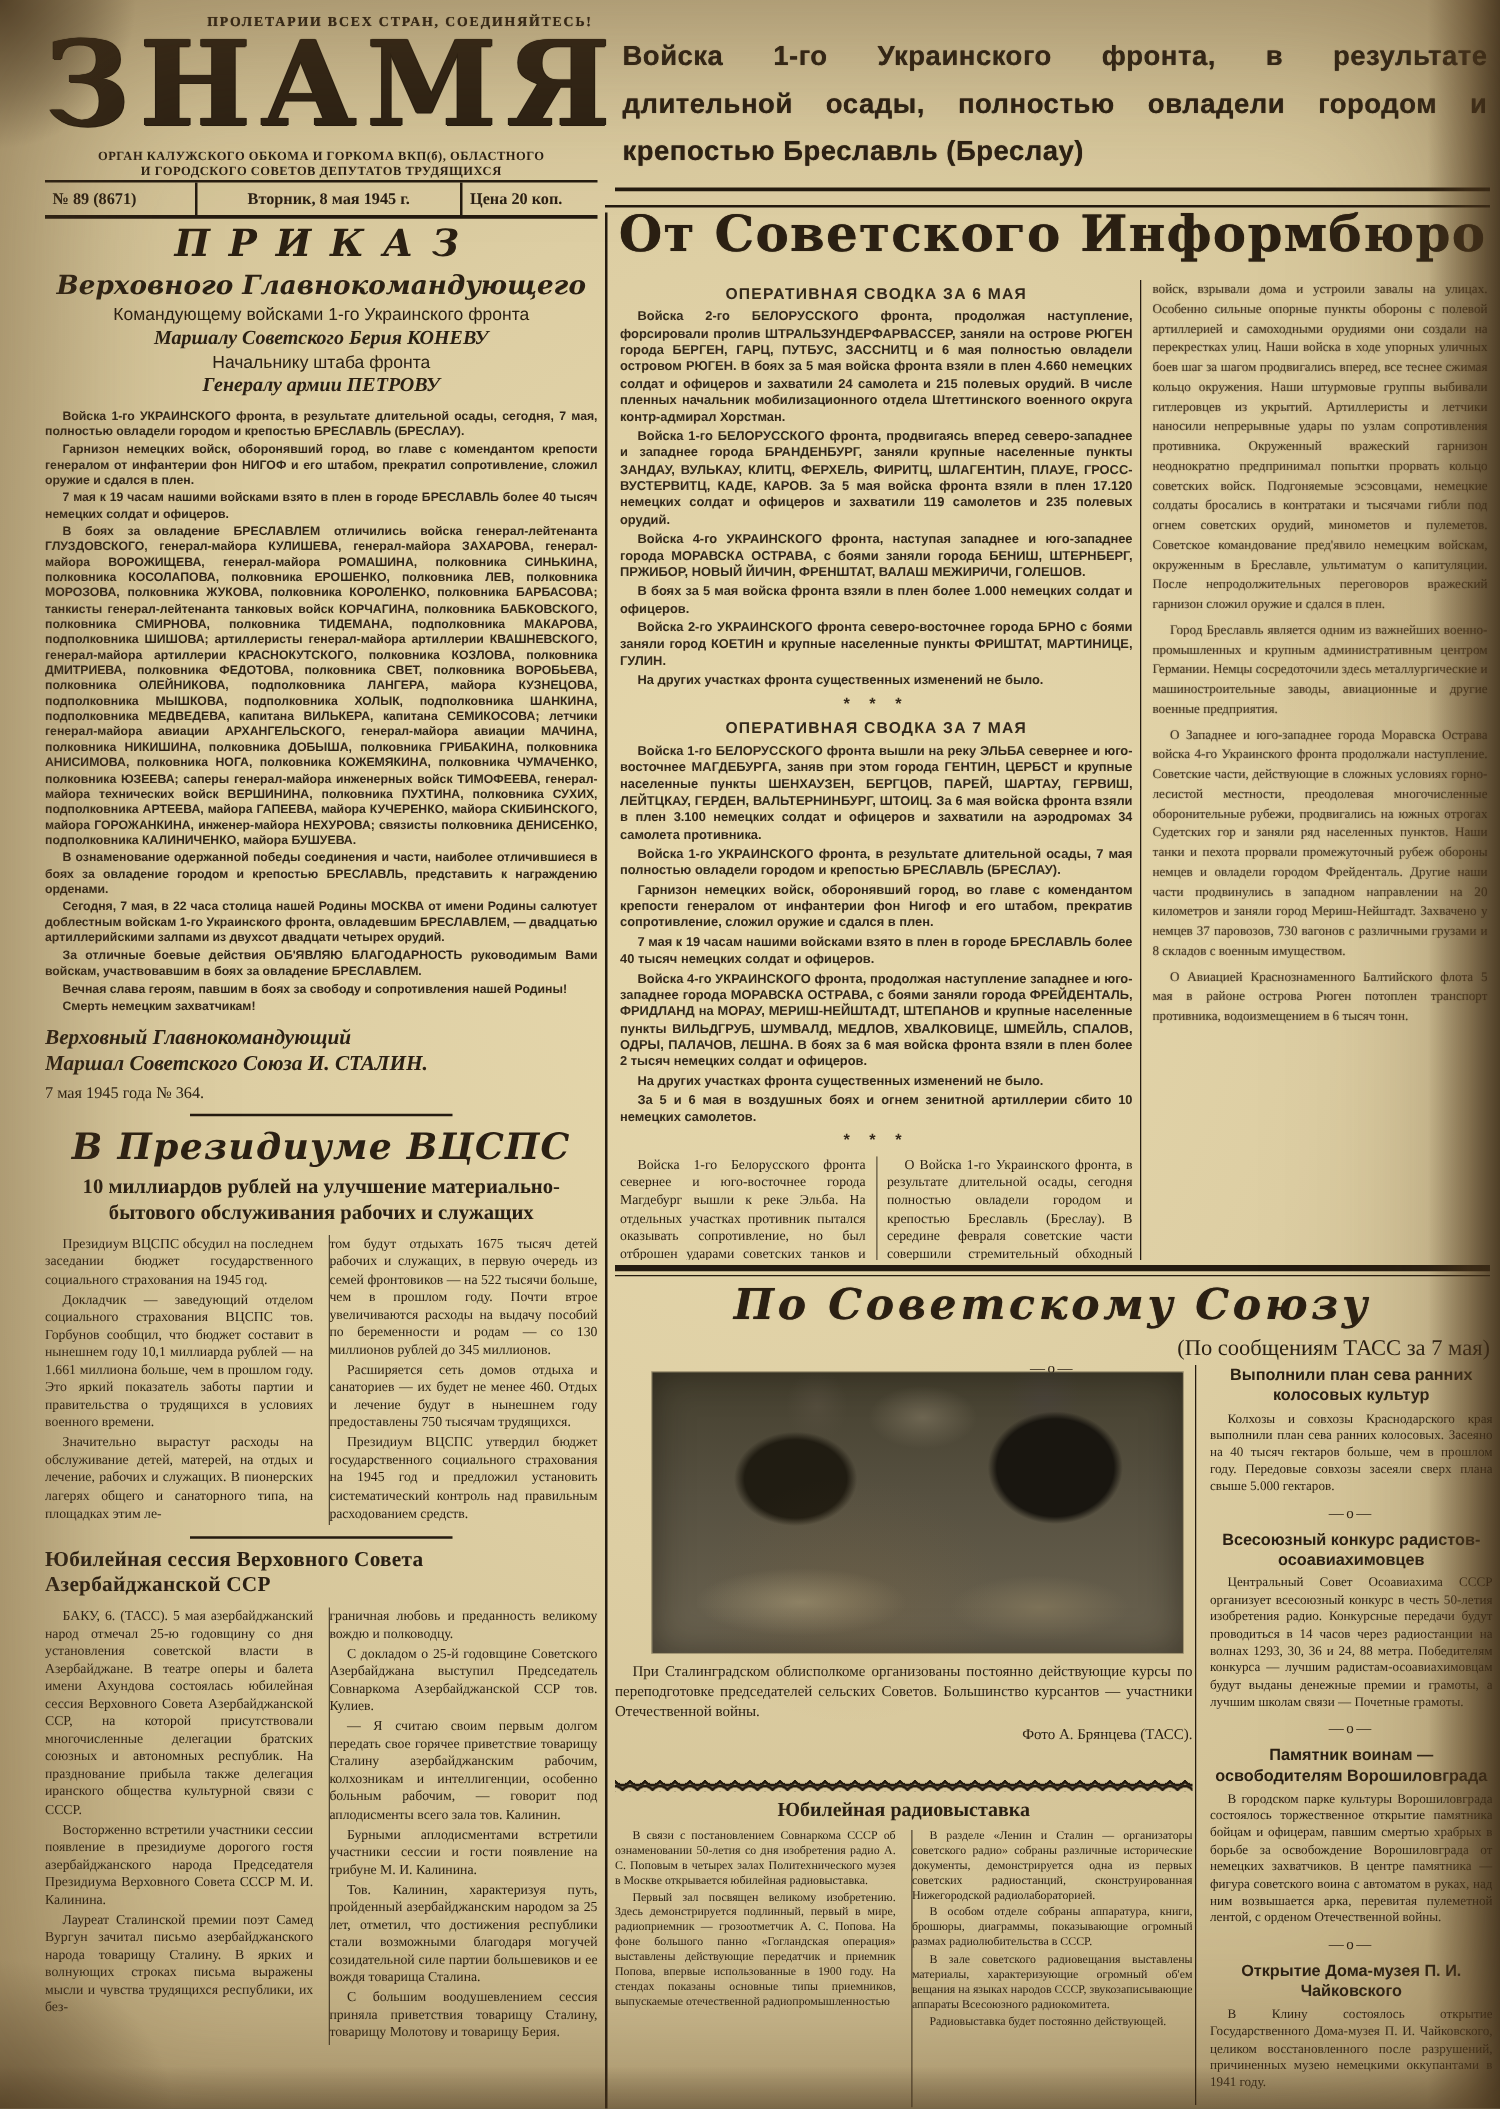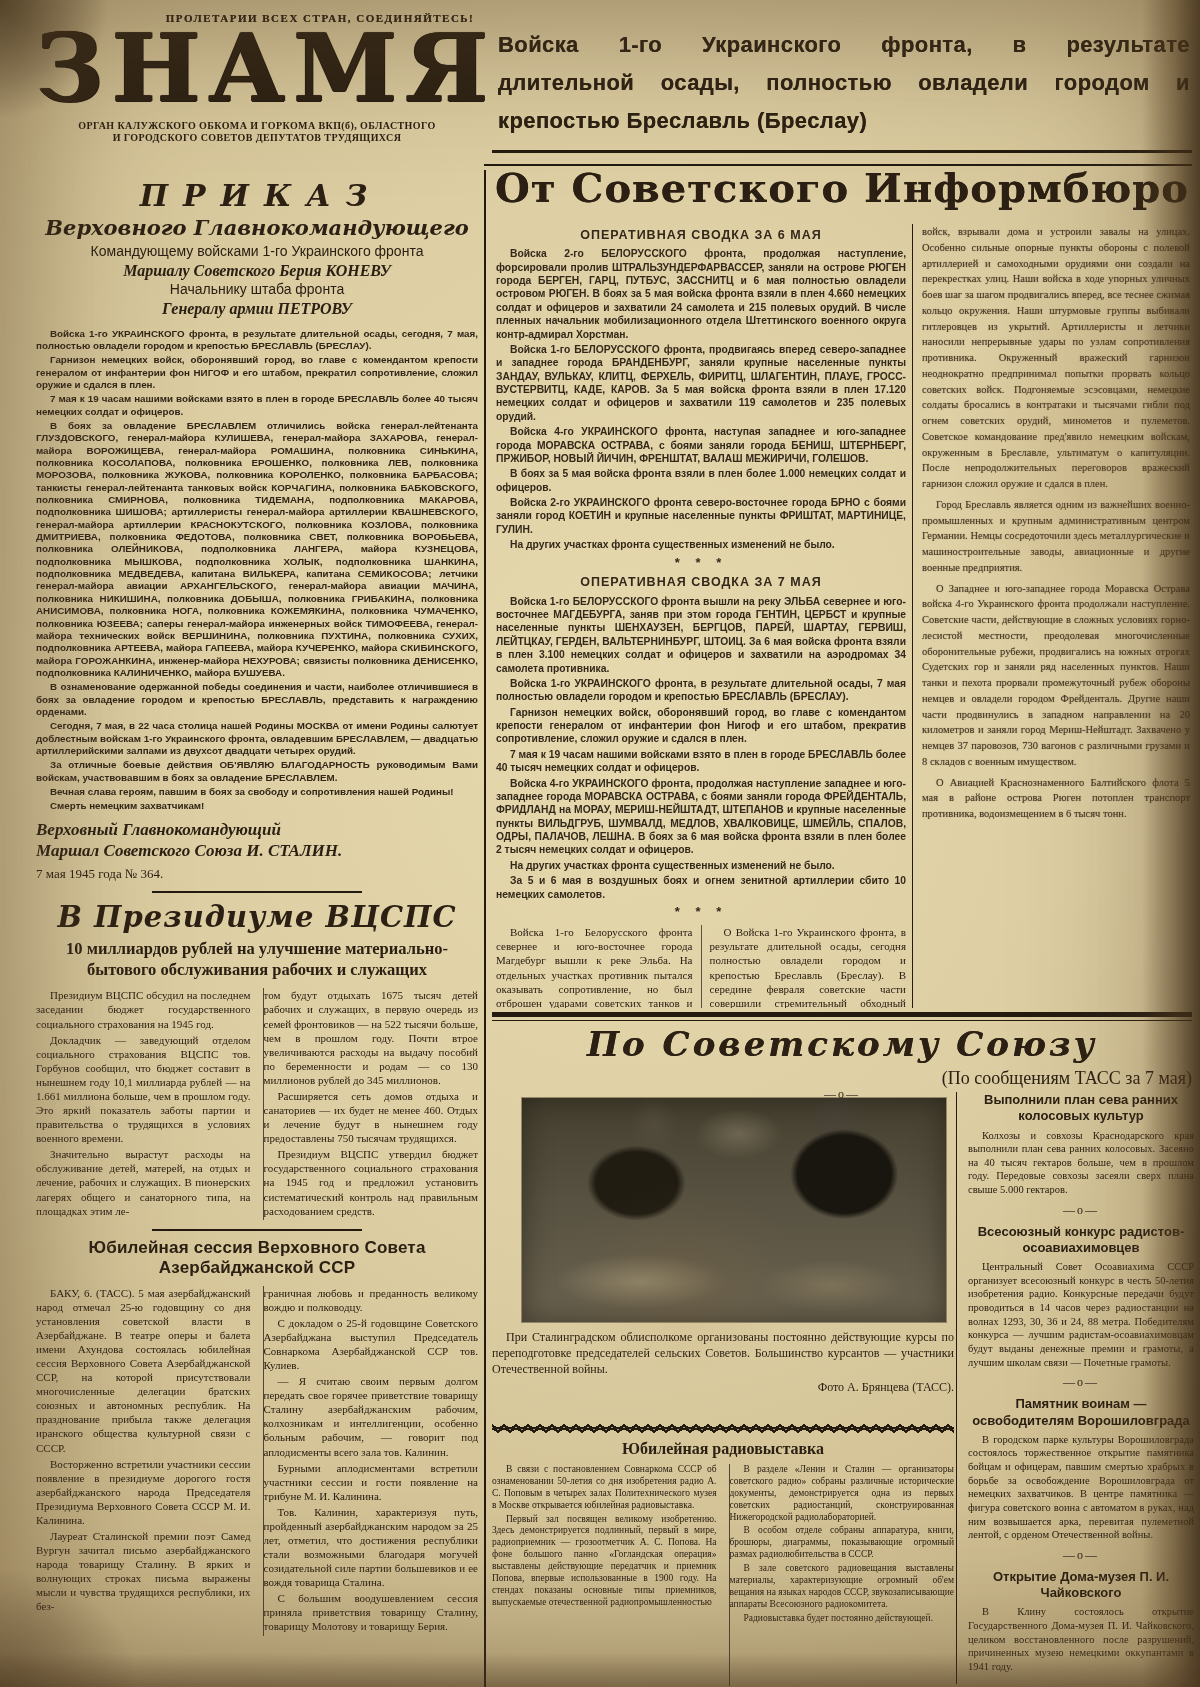--- a/index.html
+++ b/index.html
@@ -53,21 +53,21 @@
   .sig{margin-top:6px;padding-right:6px;font-size:17px;font-weight:bold;font-style:italic;line-height:1.25;}
   .dateline{font-size:13px;margin-top:5px;}
   .section-rule{width:210px;height:2px;background:#241b10;margin:9px auto 7px auto;}
 
   .vtsps-title{font-size:29px;font-weight:bold;font-style:italic;text-align:center;letter-spacing:1px;}
   .vtsps-sub{font-size:16.5px;font-weight:bold;text-align:center;line-height:1.25;margin:5px 0 8px 0;}
   .bodytext{font-size:11px;line-height:1.28;text-align:justify;}
   .twocol{display:flex;gap:0;}
   .tc{flex:1;min-width:0;}
   .tc-rule{width:1px;background:rgba(36,27,16,.75);margin-left:12px;}
-  .azer-title{font-family:Liberation Sans, sans-serif;font-weight:bold;font-size:17px;text-align:center;margin:6px 0 8px 0;letter-spacing:.2px;}
+  .azer-title{font-family:Liberation Serif, serif;font-weight:bold;font-size:17px;margin:6px 0 8px 0;letter-spacing:.2px;}
 
   
   .inf-title{left:492px;top:166px;width:700px;text-align:center;font-weight:bold;font-size:40px;line-height:1.1;letter-spacing:1px;}
   .mid-main{left:496px;top:224px;width:410px;height:784px;overflow:hidden;font-family:"Liberation Sans",sans-serif;font-weight:bold;font-size:10.3px;line-height:1.3;text-align:justify;color:#33281a;}
   .svodka-head{text-align:center;font-size:12.5px;letter-spacing:1px;margin:3px 0 4px 0;text-indent:0;}
   .stars{text-align:center;font-size:13px;letter-spacing:6px;margin:3px 0;text-indent:0;}
   .subcols{display:flex;margin-top:4px;height:176px;overflow:hidden;font-family:"Liberation Serif",serif;font-weight:normal;font-size:11px;line-height:1.3;color:#2b2013;}
   .subcol{flex:1;min-width:0;}
   .subcol-rule{width:1px;background:rgba(36,27,16,.7);margin:0 8px;}
   .right-info{left:922px;top:224px;width:268px;height:784px;overflow:hidden;font-size:10.5px;line-height:1.5;text-align:justify;}
@@ -120,20 +120,25 @@
 </head>
 <body>
 
 <div class="page">
 
   <div class="abs slogan soft">ПРОЛЕТАРИИ ВСЕХ СТРАН, СОЕДИНЯЙТЕСЬ!</div>
   <div class="abs nameplate dserif">ЗНАМЯ</div>
   <div class="abs organ">
     <div>ОРГАН КАЛУЖСКОГО ОБКОМА И ГОРКОМА ВКП(б), ОБЛАСТНОГО</div>
     <div>И ГОРОДСКОГО СОВЕТОВ ДЕПУТАТОВ ТРУДЯЩИХСЯ</div>
+  </div>
+  <div class="abs issue-row">
+    <div class="cell c1">№ 89 (8671)</div>
+    <div class="cell c2">Вторник, 8 мая 1945 г.</div>
+    <div class="cell c3">Цена 20 коп.</div>
   </div>
 
   <div class="abs headline soft">
     <span class="hl-line j">Войска 1-го Украинского фронта, в результате</span>
     <span class="hl-line j">длительной осады, полностью овладели городом и</span>
     <span class="hl-line">крепостью Бреславль (Бреслау)</span>
   </div>
   <div class="rule-h" style="left:492px;top:150px;width:700px;height:3px;"></div>
   <div class="rule-h" style="left:484px;top:164px;width:708px;height:2px;"></div>
   <div class="rule-v" style="left:484px;top:170px;height:1517px;"></div>

